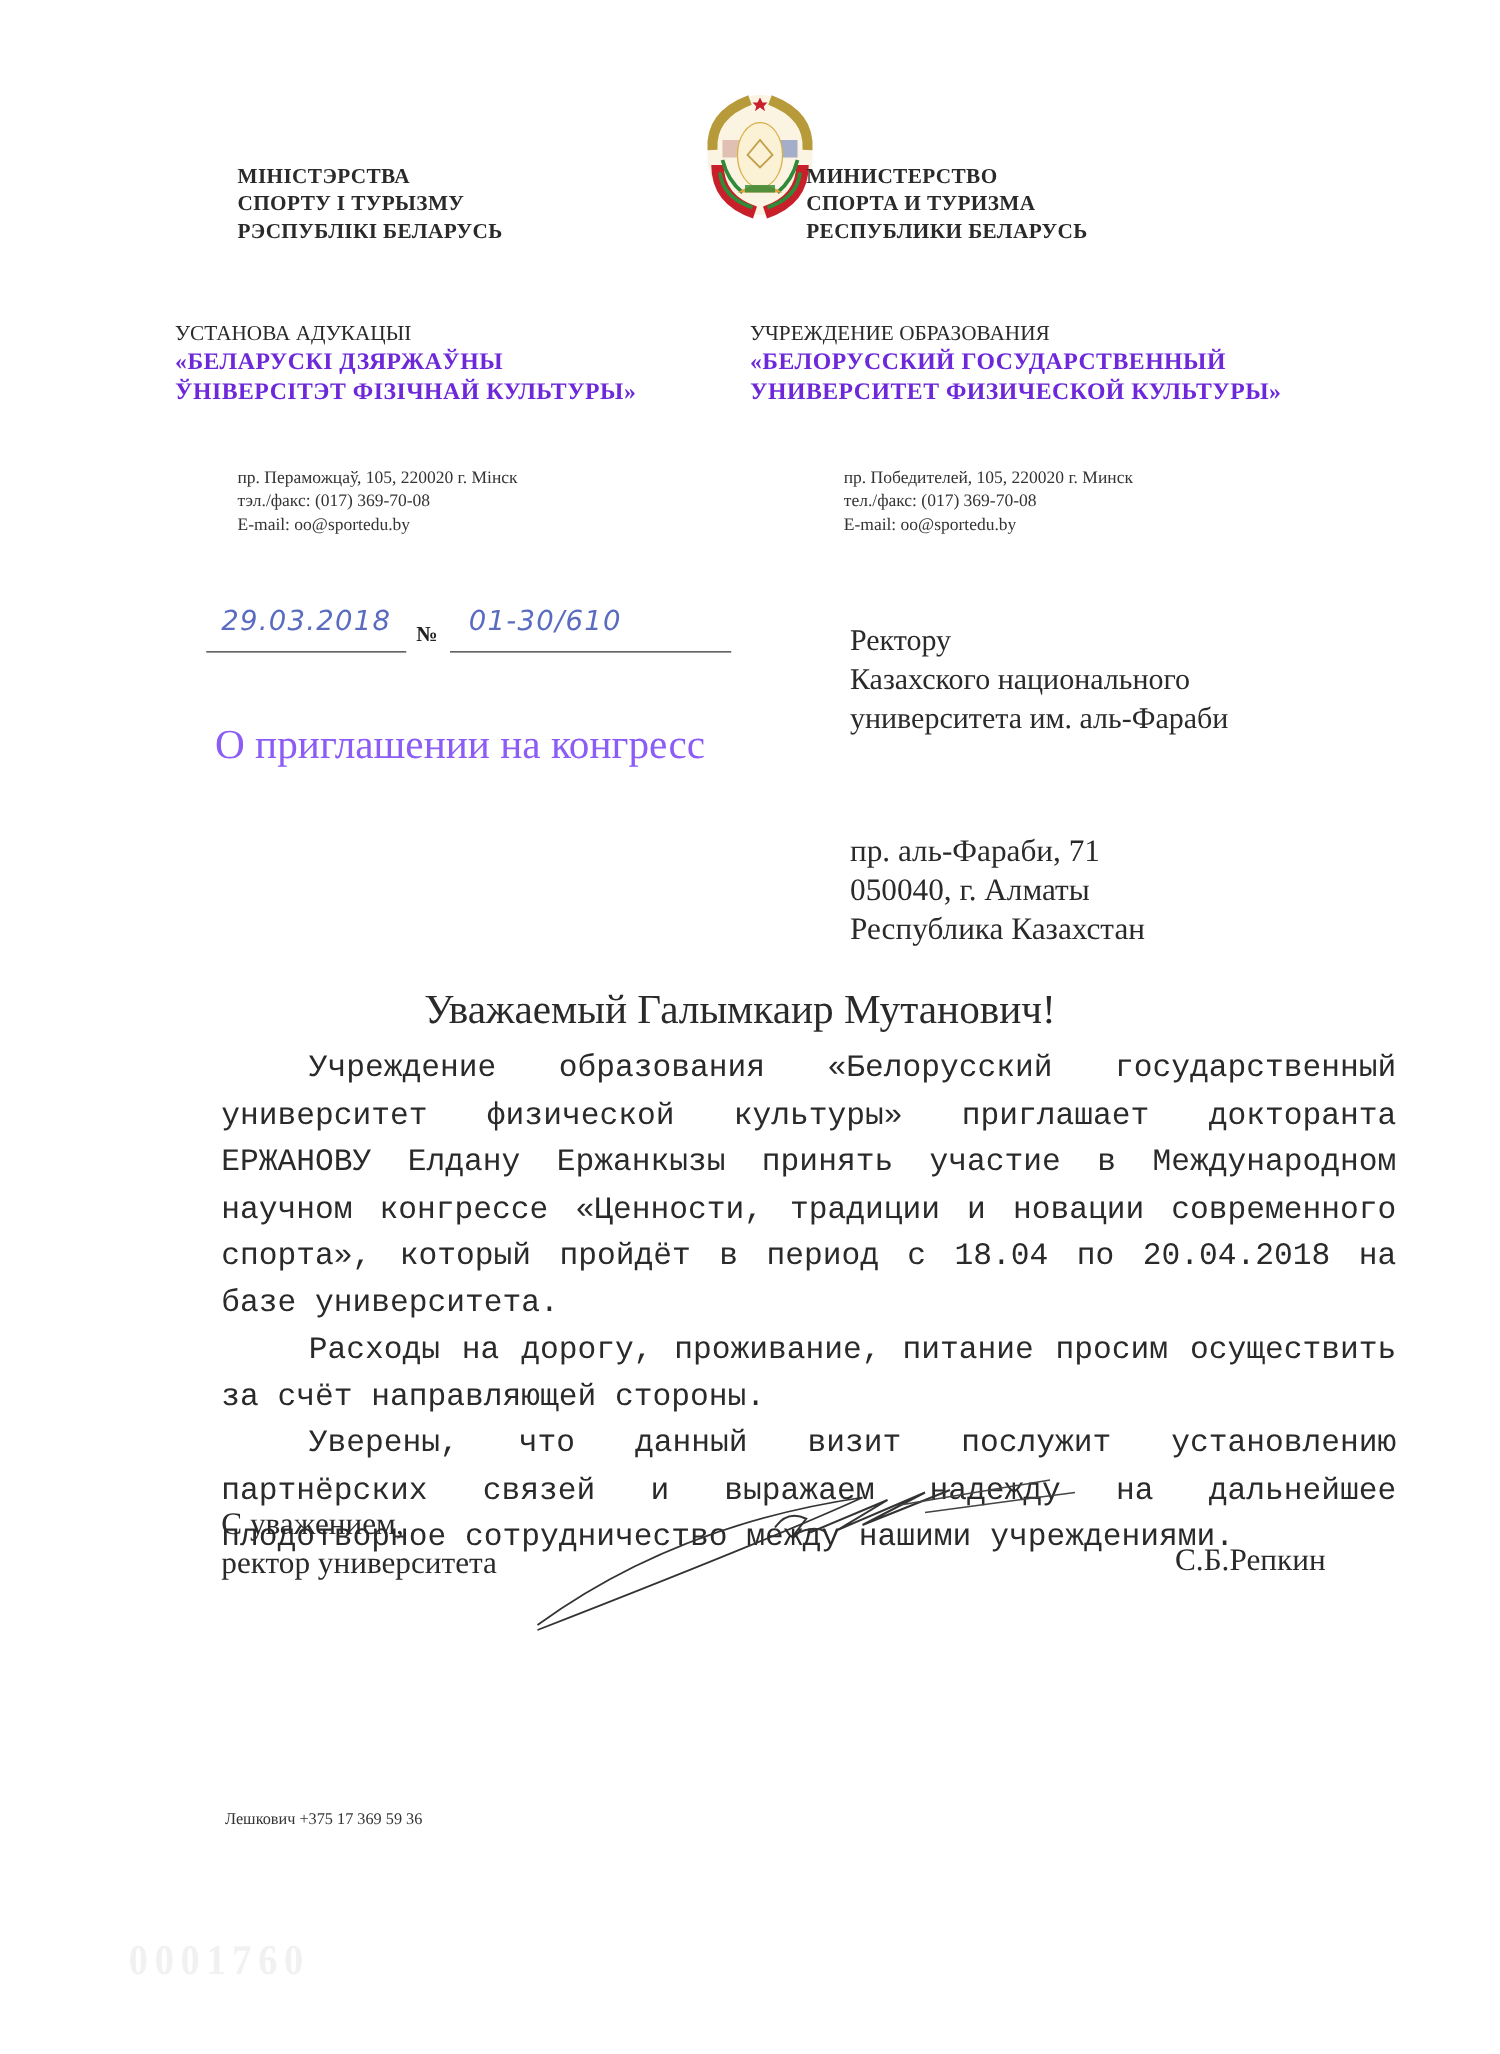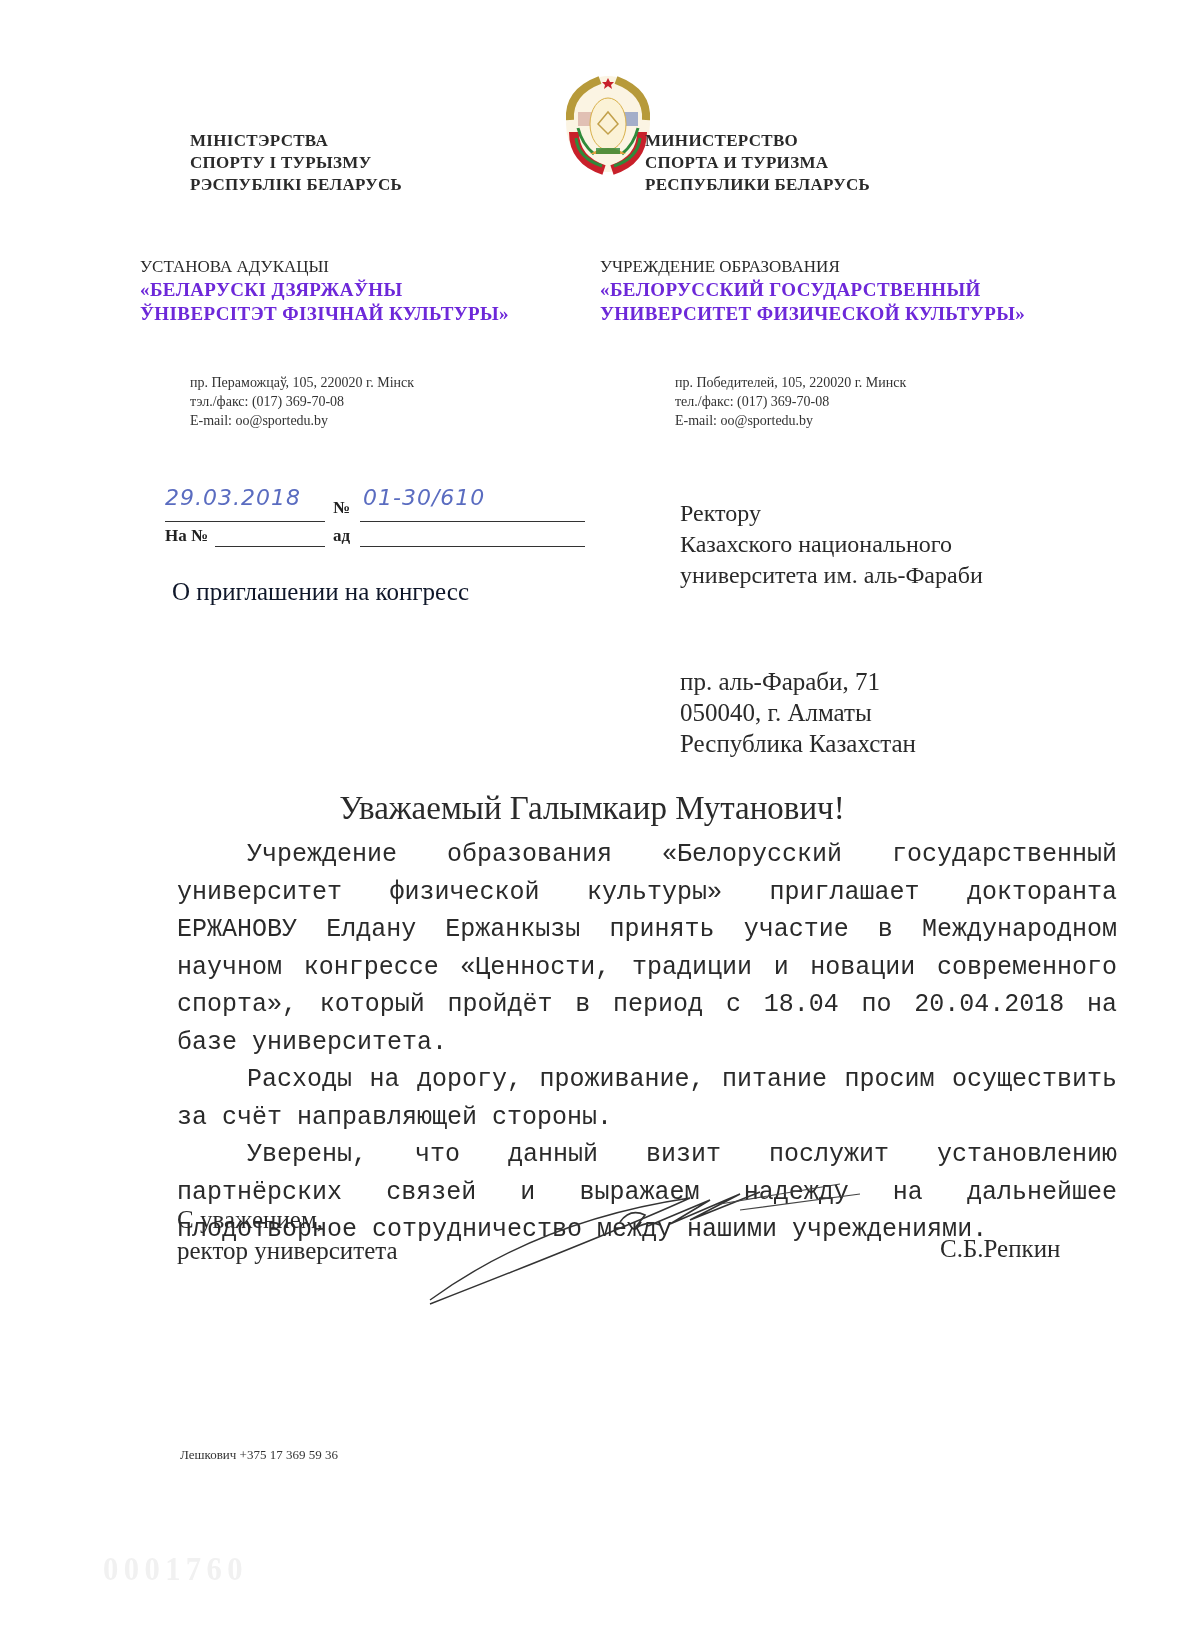--- a/index.html
+++ b/index.html
@@ -14,25 +14,25 @@
     .ministry { font-weight: bold; font-size: 17px; line-height: 22px; color: #2a2a2a; letter-spacing: 0.3px; }
     .inst-type { font-size: 17px; line-height: 22px; color: #2a2a2a; }
     .inst-name { font-weight: bold; font-size: 19px; line-height: 24px; color: #6d28d9; letter-spacing: 0.4px; }
     .addr { font-size: 14px; line-height: 19px; color: #333; }
 
     .emblem { left: 560px; top: 72px; width: 96px; height: 104px; }
 
     
     .reg { left: 165px; top: 493px; width: 420px; font-size: 17px; }
     .reg-row { position: relative; height: 30px; }
-    .handwrite { font-family: "DejaVu Sans", sans-serif; font-style: italic; color: #5a6cc0; font-size: 22px; letter-spacing: 1px; }
+    .handwrite { font-family: "DejaVu Sans", sans-serif; font-style: italic; color: #5a6cc0; font-size: 22px; letter-spacing: 1px; margin-left: 12px; }
     .uline { position: absolute; border-bottom: 1.3px solid #333; }
     .bold { font-weight: bold; }
 
-    .subject { left: 172px; top: 578px; font-size: 25px; color: #0f172a; }
+    .subject { left: 172px; top: 578px; font-size: 33px; color: #8b5cf6; }
 
     .recipient { left: 680px; top: 498px; font-size: 24px; line-height: 31px; color: #2a2a2a; }
     .recipient-addr { left: 680px; top: 666px; font-size: 25px; line-height: 31px; color: #2a2a2a; }
 
     .salutation { left: 0; width: 1184px; top: 790px; font-size: 33px; text-align: center; color: #2a2a2a; }
 
     .body-text { left: 177px; width: 940px; font-size: 25px; line-height: 37.5px; color: #2a2a2a; text-align: justify; }
     .body-text p { margin: 0; text-indent: 70px; }
 
     .closing { left: 177px; top: 1204px; font-size: 25px; line-height: 31px; color: #2a2a2a; }
@@ -101,26 +101,20 @@
 </div>
 
 <div class="abs reg">
   <div class="reg-row">
     <div class="uline" style="left:0; width:160px; top:0; height:28px;"></div>
     <span class="abs handwrite" style="left:0; top:-8px;">29.03.2018</span>
     <span class="abs bold" style="left:168px; top:5px;">№</span>
     <div class="uline" style="left:195px; width:225px; top:0; height:28px;"></div>
     <span class="abs handwrite" style="left:198px; top:-8px;">01-30/610</span>
   </div>
-  <div class="reg-row">
-    <span class="abs bold" style="left:0; top:3px;">На №</span>
-    <div class="uline" style="left:50px; width:110px; top:0; height:23px;"></div>
-    <span class="abs bold" style="left:168px; top:3px;">ад</span>
-    <div class="uline" style="left:195px; width:225px; top:0; height:23px;"></div>
-  </div>
 </div>
 
 <div class="abs subject">О приглашении на конгресс</div>
 
 <div class="abs recipient">
   <div>Ректору</div>
   <div>Казахского национального</div>
   <div>университета им. аль-Фараби</div>
 </div>
 <div class="abs recipient-addr">

